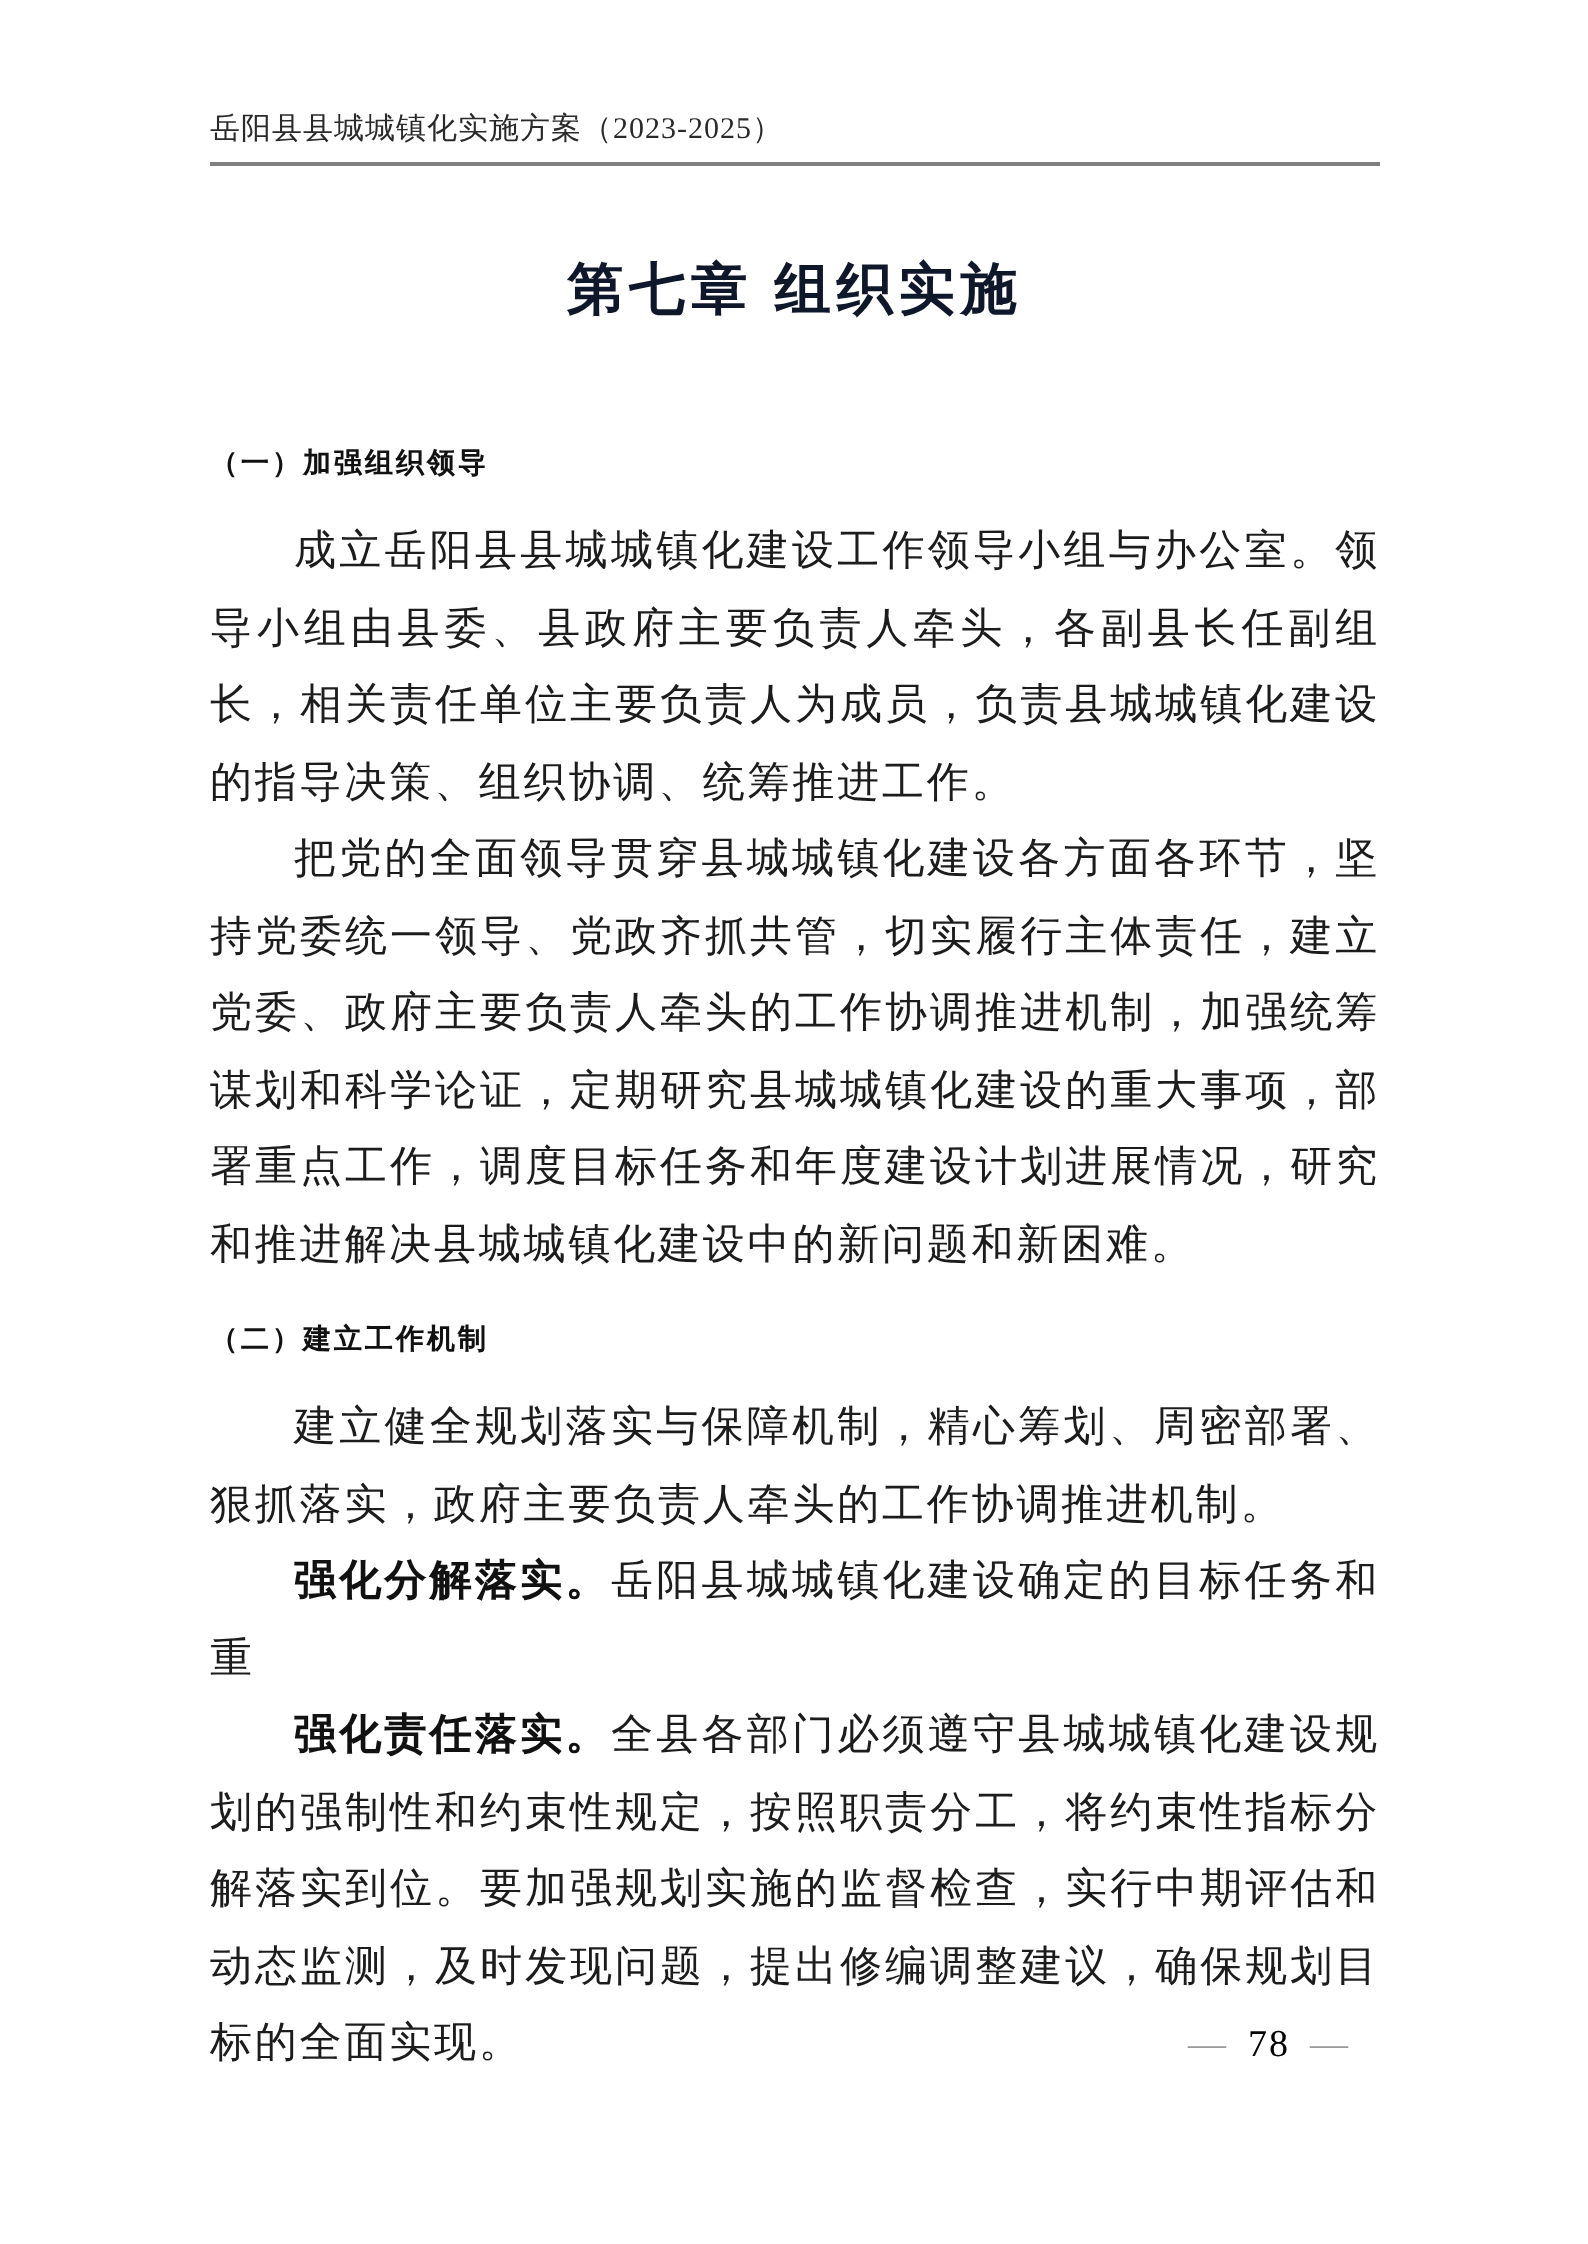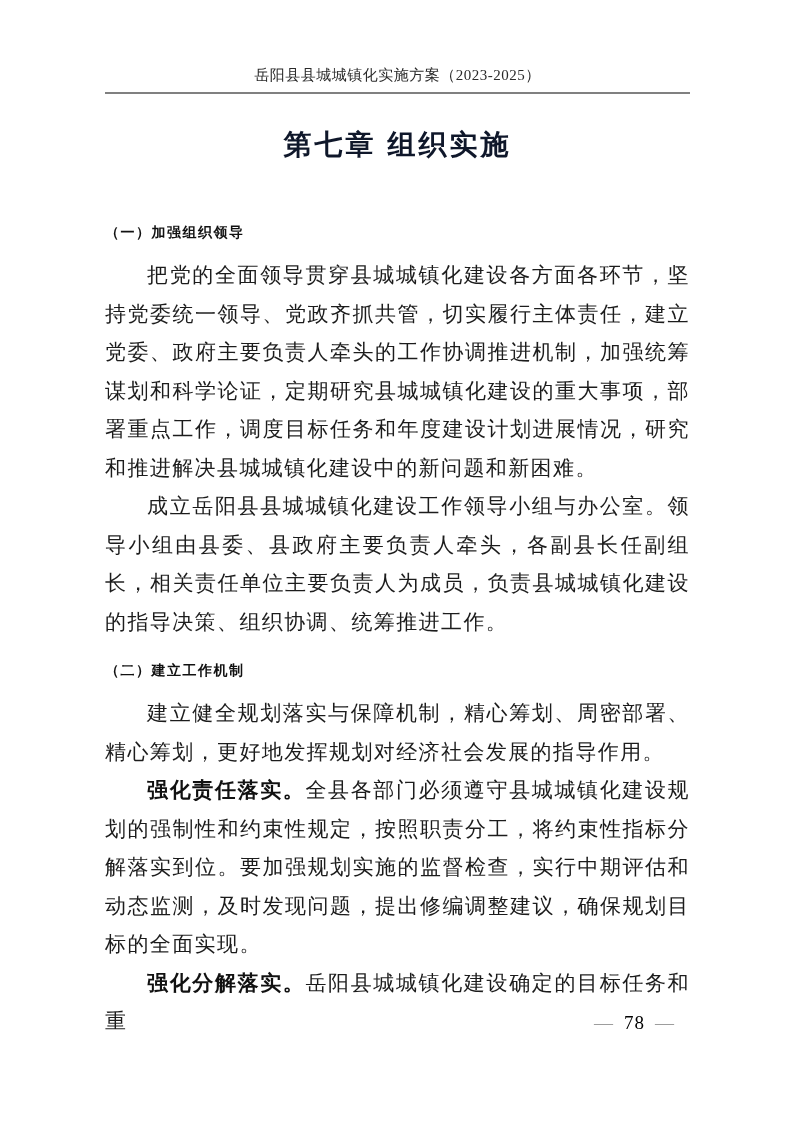--- a/index.html
+++ b/index.html
@@ -9,24 +9,23 @@
     height: 1122px;
     margin: 0 auto;
     background: #ffffff;
     position: relative;
     overflow: hidden;
     font-family: "Liberation Serif", "DejaVu Serif", serif;
     color: #1c1c1c;
   }
   .page-header {
     position: absolute;
-    top: 66px;
+    top: 55px;
     left: 105px;
     right: 104px;
-    text-align: center;
   }
   .header-title {
     font-size: 15px;
     letter-spacing: 0.5px;
     color: #2a2a2a;
     padding-bottom: 7px;
   }
   .header-divider {
     height: 2px;
     background: #808080;
@@ -91,31 +90,31 @@
     <div class="header-title">岳阳县县城城镇化实施方案（2023-2025）</div>
     <div class="header-divider"></div>
   </div>
 
   <div class="content">
 
     <h1 class="chapter-title">第七章 组织实施</h1>
 
     <h2 class="section-heading">（一）加强组织领导</h2>
 
+    <p class="body"><span class="lead"></span><span>成立岳阳县县城城镇化建设工作领导小组与办公室。领导小组由县委、县政府主要负责人牵头，各副县长任副组长，相关责任单位主要负责人为成员，负责县城城镇化建设的指导决策、组织协调、统筹推进工作。</span></p>
+
     <p class="body"><span class="lead"></span><span>把党的全面领导贯穿县城城镇化建设各方面各环节，坚持党委统一领导、党政齐抓共管，切实履行主体责任，建立党委、政府主要负责人牵头的工作协调推进机制，加强统筹谋划和科学论证，定期研究县城城镇化建设的重大事项，部署重点工作，调度目标任务和年度建设计划进展情况，研究和推进解决县城城镇化建设中的新问题和新困难。</span></p>
-
-    <p class="body"><span class="lead"></span><span>成立岳阳县县城城镇化建设工作领导小组与办公室。领导小组由县委、县政府主要负责人牵头，各副县长任副组长，相关责任单位主要负责人为成员，负责县城城镇化建设的指导决策、组织协调、统筹推进工作。</span></p>
 
     <h2 class="section-heading second">（二）建立工作机制</h2>
 
-    <p class="body"><span class="lead"></span><span>建立健全规划落实与保障机制，精心筹划、周密部署、精心筹划，更好地发挥规划对经济社会发展的指导作用。</span></p>
+    <p class="body"><span class="lead"></span><span>建立健全规划落实与保障机制，精心筹划、周密部署、狠抓落实，政府主要负责人牵头的工作协调推进机制。</span></p>
+
+    <p class="body"><span class="lead">强化分解落实。</span><span>岳阳县城城镇化建设确定的目标任务和重</span></p>
 
     <p class="body"><span class="lead">强化责任落实。</span><span>全县各部门必须遵守县城城镇化建设规划的强制性和约束性规定，按照职责分工，将约束性指标分解落实到位。要加强规划实施的监督检查，实行中期评估和动态监测，及时发现问题，提出修编调整建议，确保规划目标的全面实现。</span></p>
-
-    <p class="body"><span class="lead">强化分解落实。</span><span>岳阳县城城镇化建设确定的目标任务和重</span></p>
 
   </div>
 
   <div class="page-footer">
     <span class="footer-dash">—</span><span class="footer-page-num">78</span><span class="footer-dash">—</span>
   </div>
 
 </div>
 
 </body></html>

